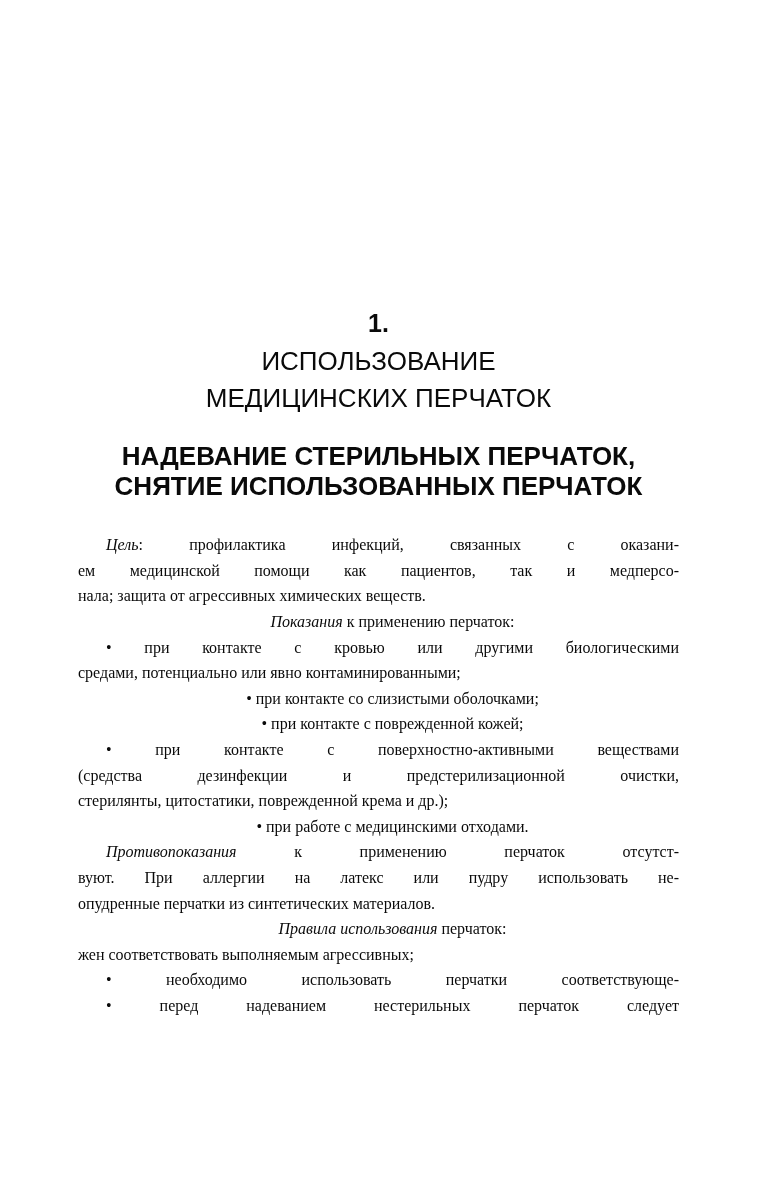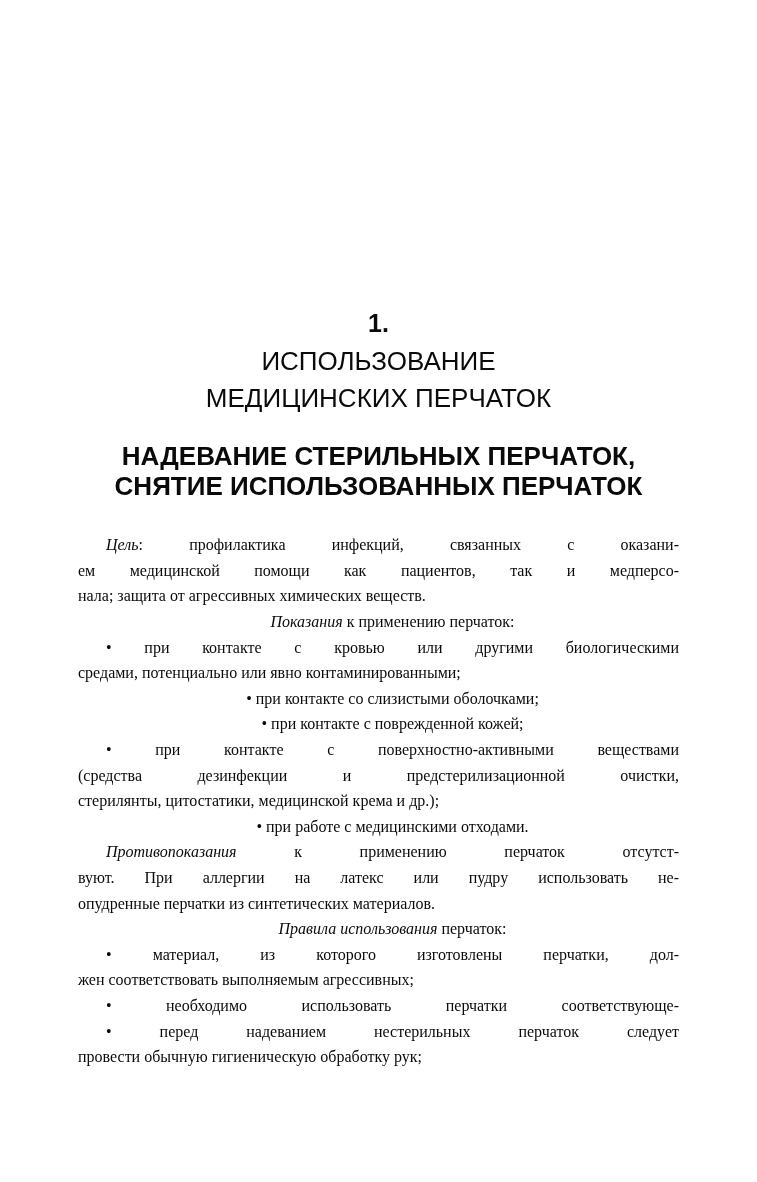--- a/index.html
+++ b/index.html
@@ -104,39 +104,37 @@
       </div>
       <div class="block">
         <div class="line first"><span>• при контакте со слизистыми оболочками;</span></div>
       </div>
       <div class="block">
         <div class="line first"><span>• при контакте с поврежденной кожей;</span></div>
       </div>
       <div class="block">
         <div class="line first just"><span>• при контакте с поверхностно-активными веществами</span></div>
         <div class="line just"><span>(средства дезинфекции и предстерилизационной очистки,</span></div>
-        <div class="line"><span>стерилянты, цитостатики, медицинской крема и др.);</span></div>
+        <div class="line"><span>стерилянты, цитостатики, поврежденной крема и др.);</span></div>
       </div>
       <div class="block">
         <div class="line first"><span>• при работе с медицинскими отходами.</span></div>
       </div>
       <div class="block">
         <div class="line first just"><span class="it">Противопоказания</span><span> к применению перчаток отсутст-</span></div>
         <div class="line just"><span>вуют. При аллергии на латекс или пудру использовать не-</span></div>
         <div class="line"><span>опудренные перчатки из синтетических материалов.</span></div>
       </div>
       <div class="block">
         <div class="line first"><span class="it">Правила использования</span><span> перчаток:</span></div>
       </div>
       <div class="block">
-        <div class="line first just"><span>• материал, из которого изготовлены перчатки, дол-</span></div>
         <div class="line"><span>жен соответствовать выполняемым агрессивных;</span></div>
       </div>
       <div class="block">
         <div class="line first just"><span>• необходимо использовать перчатки соответствующе-</span></div>
       </div>
       <div class="block">
         <div class="line first just"><span>• перед надеванием нестерильных перчаток следует</span></div>
-        <div class="line"><span>провести обычную гигиеническую обработку рук;</span></div>
       </div>
     </div>
 
 </div>
 
 </body></html>

